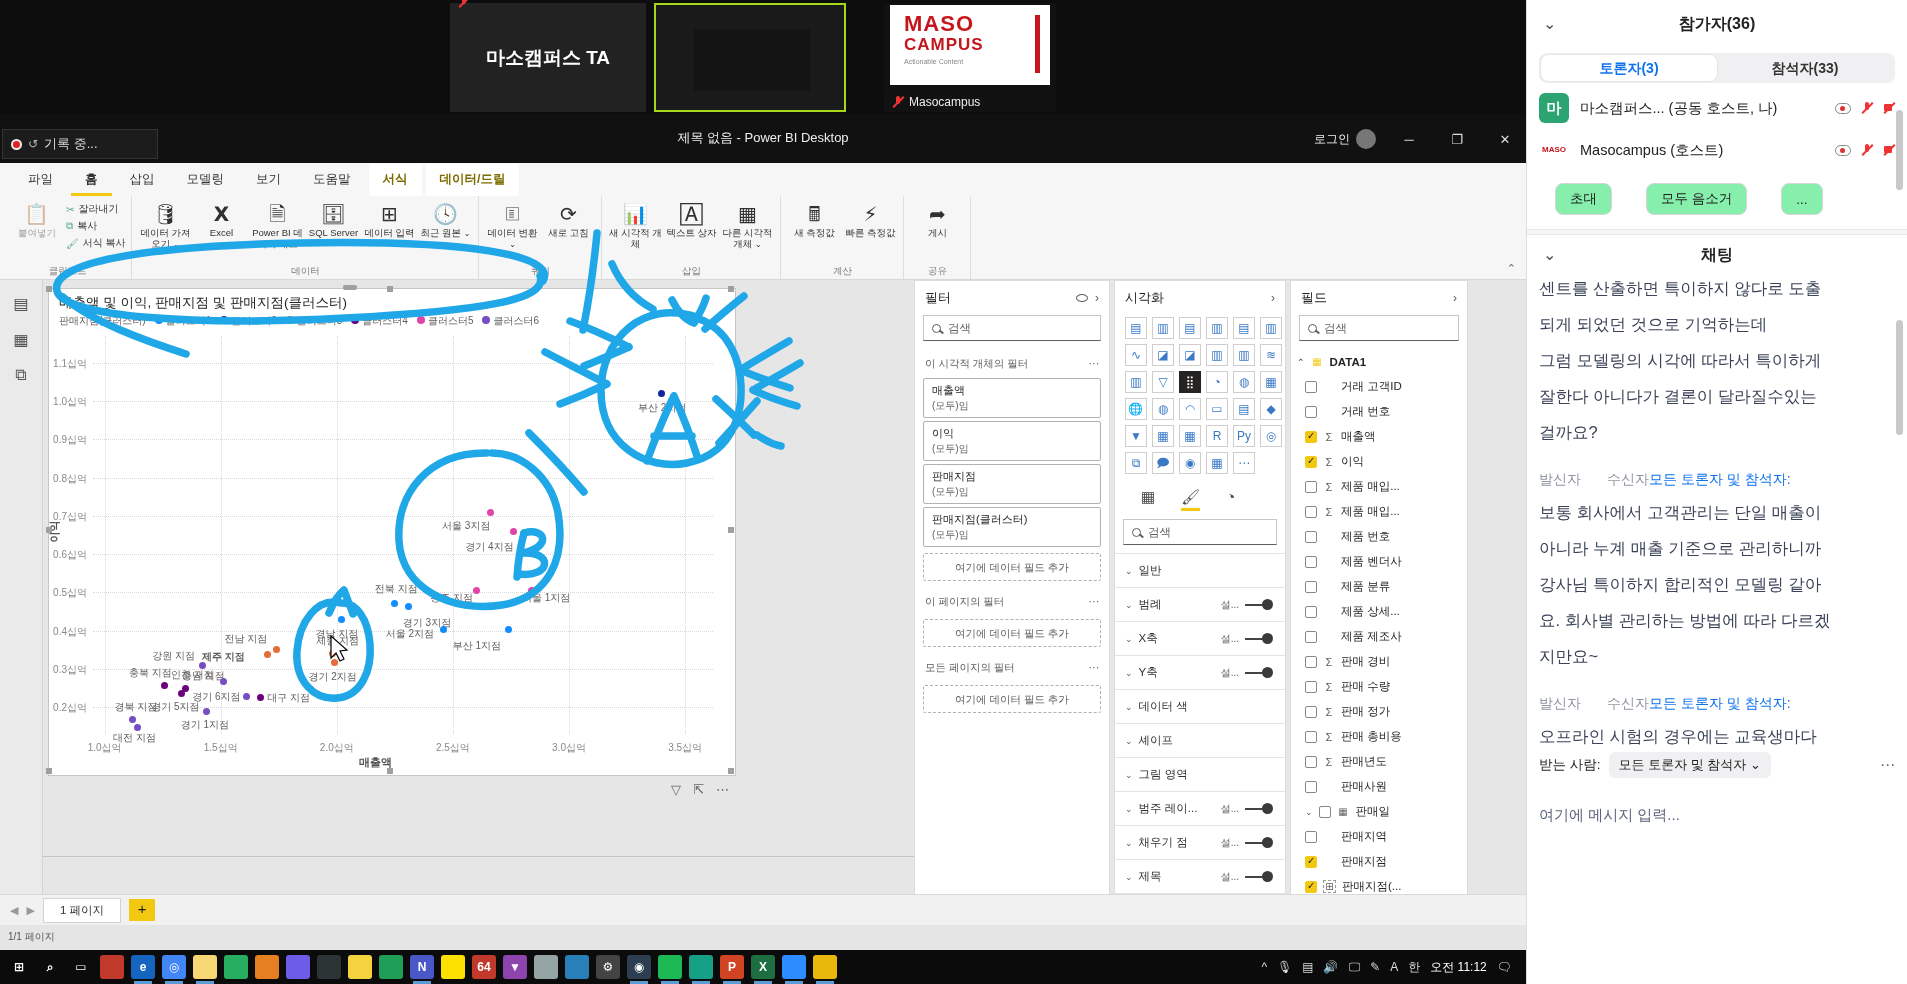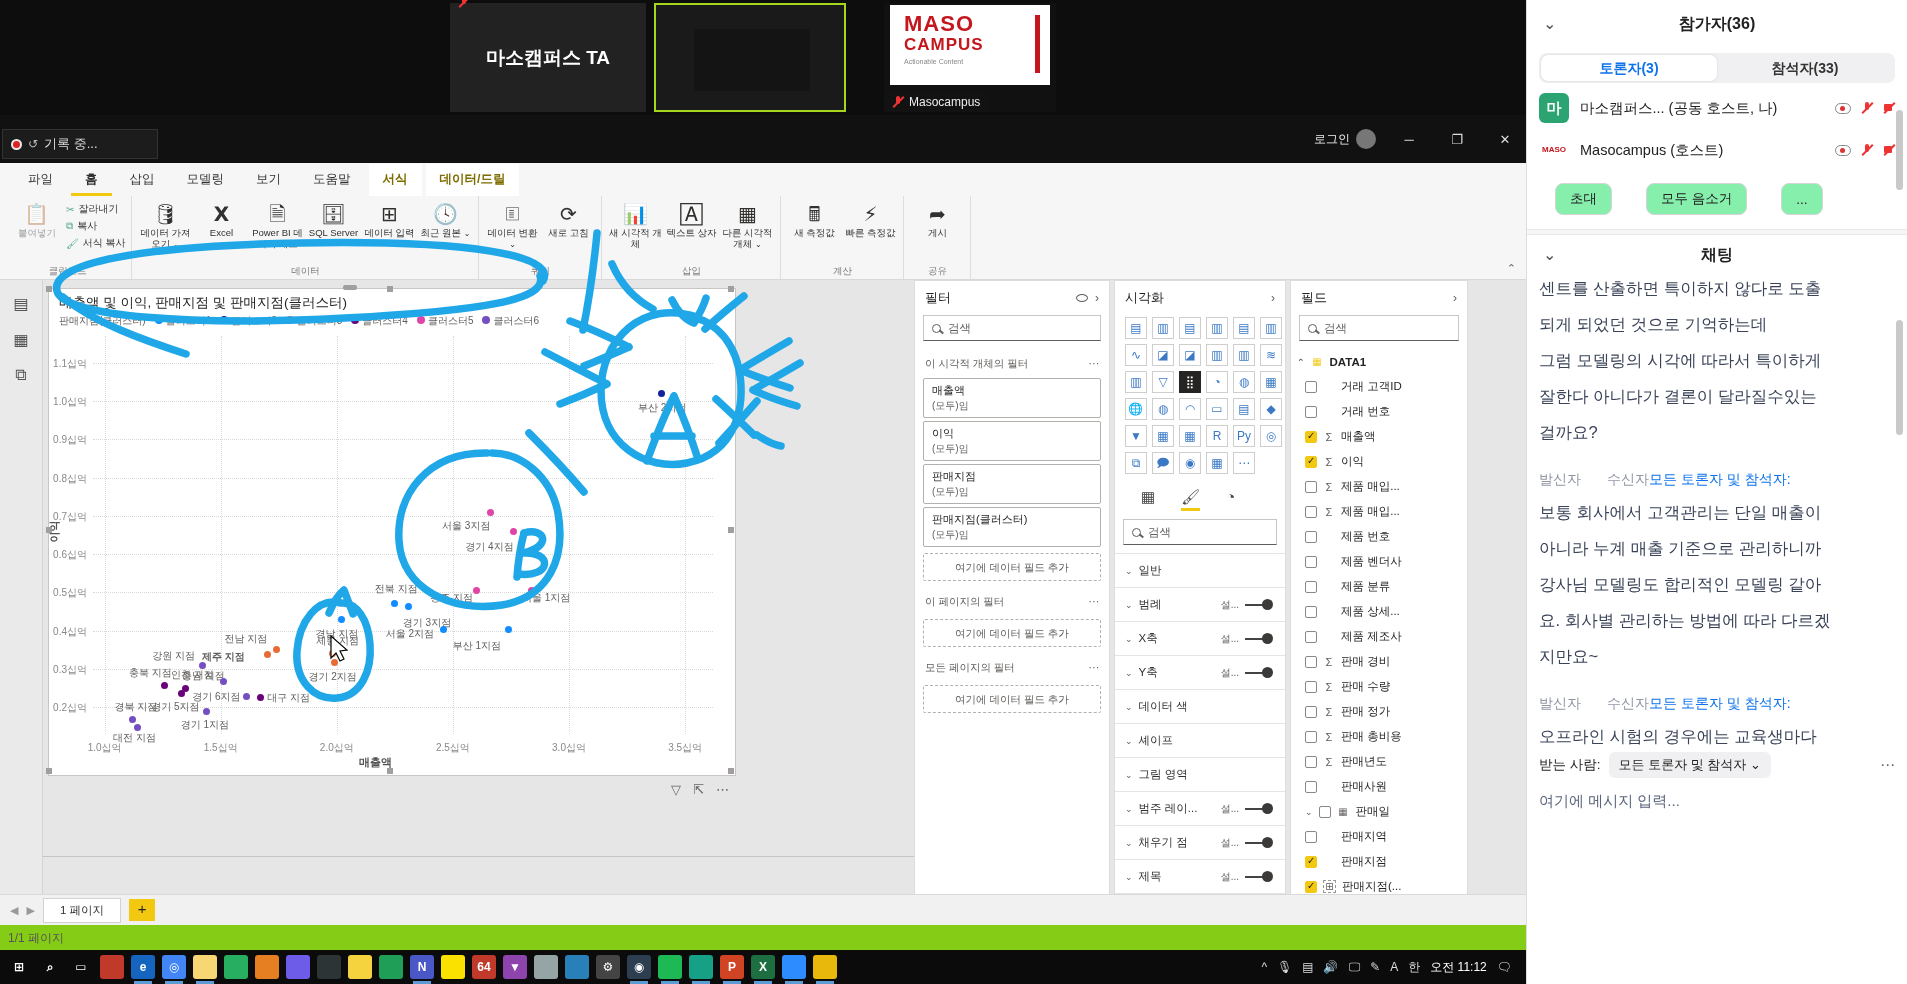--- a/index.html
+++ b/index.html
@@ -106,21 +106,21 @@
   .cb.on { background:#f2c811; border-color:#f2c811; position:relative; }
   .cb.on::after { content:'✓'; position:absolute; left:1px; top:-2px; font-size:10px; color:#252423; }
   .sig { width:12px; color:#605e5c; font-size:11px; flex:none; text-align:center; }
   .fi { width:13px; color:#605e5c; font-size:10px; flex:none; text-align:center; }
 
   
   .pagebar { position:absolute; left:0; top:894px; width:1526px; height:31px; background:#f1f1f1; border-top:1px solid #d9d9d9; display:flex; align-items:center; gap:8px; padding-left:10px; }
   .pgarrow { color:#999; font-size:11px; }
   .pgtab { background:#fff; border:1px solid #d2d2d2; font-size:11.5px; color:#323130; padding:4px 16px; }
   .pgadd { background:#f2c811; width:26px; height:22px; text-align:center; line-height:20px; font-size:15px; color:#252423; }
-  .statusbar { position:absolute; left:0; top:925px; width:1526px; height:25px; background:#84cc16; font-size:12px; color:#555; padding:5px 0 16px 8px; }
+  .statusbar { position:absolute; left:0; top:925px; width:1526px; height:25px; background:#e5e5e5; font-size:10px; color:#555; padding:5px 0 16px 8px; }
   .taskbar { position:absolute; left:0; top:950px; width:1526px; height:34px; background:#0b0b0b; display:flex; align-items:center; }
   .tb-ic { width:24px; height:24px; margin-left:7px; border-radius:3px; color:#fff; font-size:12px; font-weight:bold; text-align:center; line-height:24px; position:relative; flex:none; }
   .tb-ic.active::after { content:''; position:absolute; left:3px; bottom:-5px; width:18px; height:3px; background:#5d9bd5; }
   .tray { margin-left:auto; display:flex; align-items:center; gap:10px; color:#ddd; font-size:12px; padding-right:14px; }
   .clock { font-size:12px; color:#fff; }
 
   
   .zpanel { position:absolute; left:1526px; top:0; width:381px; height:984px; background:#fff; border-left:1px solid #ddd; }
   .zhead { position:relative; text-align:center; font-size:16px; font-weight:bold; color:#222; padding-top:14px; }
   .zhead .chev { position:absolute; left:16px; top:14px; color:#555; font-weight:normal; }
@@ -140,21 +140,21 @@
   .cline { font-size:16.5px; color:#3a4358; line-height:36px; white-space:nowrap; }
   .chdr { margin-top:14px; font-size:14px; line-height:30px; }
   .chdr .snd { color:#9097a3; margin-right:26px; }
   .chdr .rcv { color:#9097a3; }
   .chdr .to { color:#0e72ed; }
   .zfooter { position:absolute; left:0; top:752px; width:100%; padding:0 12px; }
   .zto { display:flex; align-items:center; gap:8px; }
   .zto .lbl { font-size:13.5px; color:#222; }
   .zto .pill { background:#f0f0f2; border-radius:6px; font-size:13px; color:#222; padding:4px 10px; }
   .zto .more { margin-left:auto; color:#666; font-size:15px; }
-  .zinput { margin-top:14px; font-size:15px; color:#5a647c; }
+  .zinput { margin-top:28px; font-size:15px; color:#5a647c; }
   .zscroll { position:absolute; width:7px; border-radius:4px; background:#c9c9c9; }
 
   .ink-svg { position:absolute; left:0; top:0; width:1526px; height:984px; z-index:30; pointer-events:none; }
 </style>
 </head>
 <body>
 
 <div class="screen">
 
   <div class="video-strip">
@@ -179,20 +179,21 @@
     </div>
   </div>
 
   <div class="rec-pill">
     <span class="rec-dot"></span>
     <span class="rec-pause">↺</span>
     <span>기록 중...</span>
   </div>
 
   <div class="titlebar">
+    <div class="t">제목 없음 - Power BI Desktop</div>
     <div class="tb-right">
       <span class="login">
         <span>로그인</span>
           <span class="av"></span>
       </span>
       <span class="winbtn">─</span>
       <span class="winbtn">❐</span>
       <span class="winbtn">✕</span>
     </div>
   </div>
@@ -818,21 +819,21 @@
     </div>
     <div class="chatbody" id="chatBody">
         <div class="cline">센트를 산출하면 특이하지 않다로 도출</div>
         <div class="cline">되게 되었던 것으로 기억하는데</div>
         <div class="cline">그럼 모델링의 시각에 따라서 특이하게</div>
         <div class="cline">잘한다 아니다가 결론이 달라질수있는</div>
         <div class="cline">걸까요?</div>
         <div class="chdr"><span class="snd">발신자</span><span class="rcv">수신자</span><span class="to">모든 토론자 및 참석자:</span></div>
         <div class="cline">보통 회사에서 고객관리는 단일 매출이</div>
         <div class="cline">아니라 누계 매출 기준으로 관리하니까</div>
-        <div class="cline">강사님 모델링도 합리적인 모델링 같아</div>
+        <div class="cline">강사님 특이하지 합리적인 모델링 같아</div>
         <div class="cline">요. 회사별 관리하는 방법에 따라 다르겠</div>
         <div class="cline">지만요~</div>
         <div class="chdr"><span class="snd">발신자</span><span class="rcv">수신자</span><span class="to">모든 토론자 및 참석자:</span></div>
         <div class="cline">오프라인 시험의 경우에는 교육생마다</div>
       </div>
     <div class="zfooter">
       <div class="zto">
         <span class="lbl">받는 사람:</span>
         <span class="pill">모든 토론자 및 참석자 ⌄</span>
         <span class="more">⋯</span>

